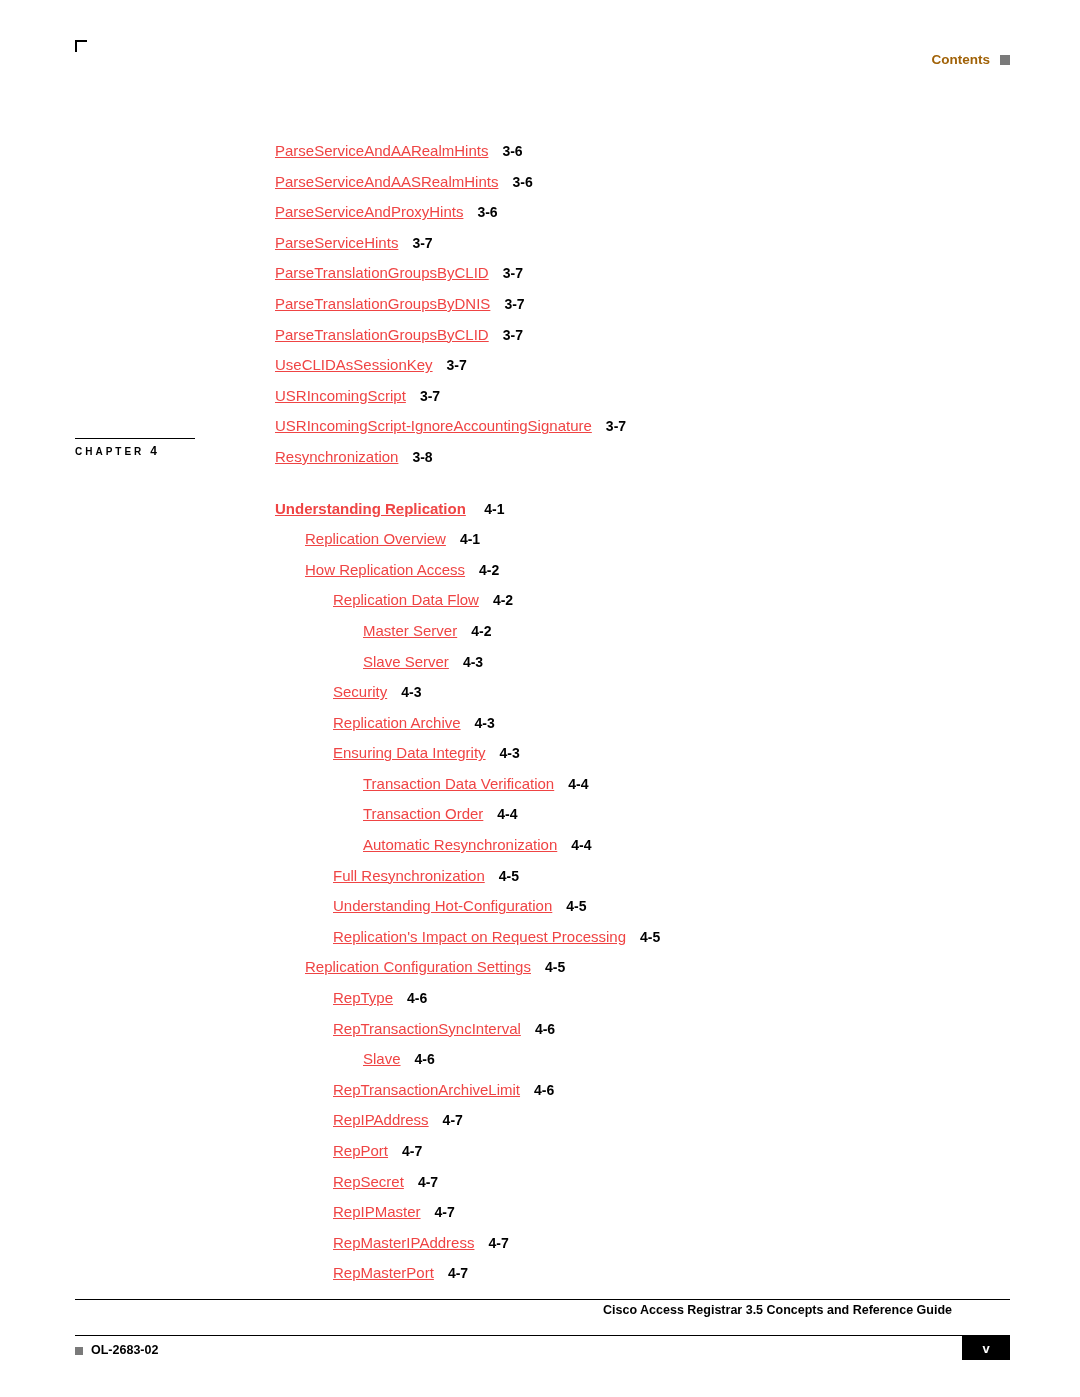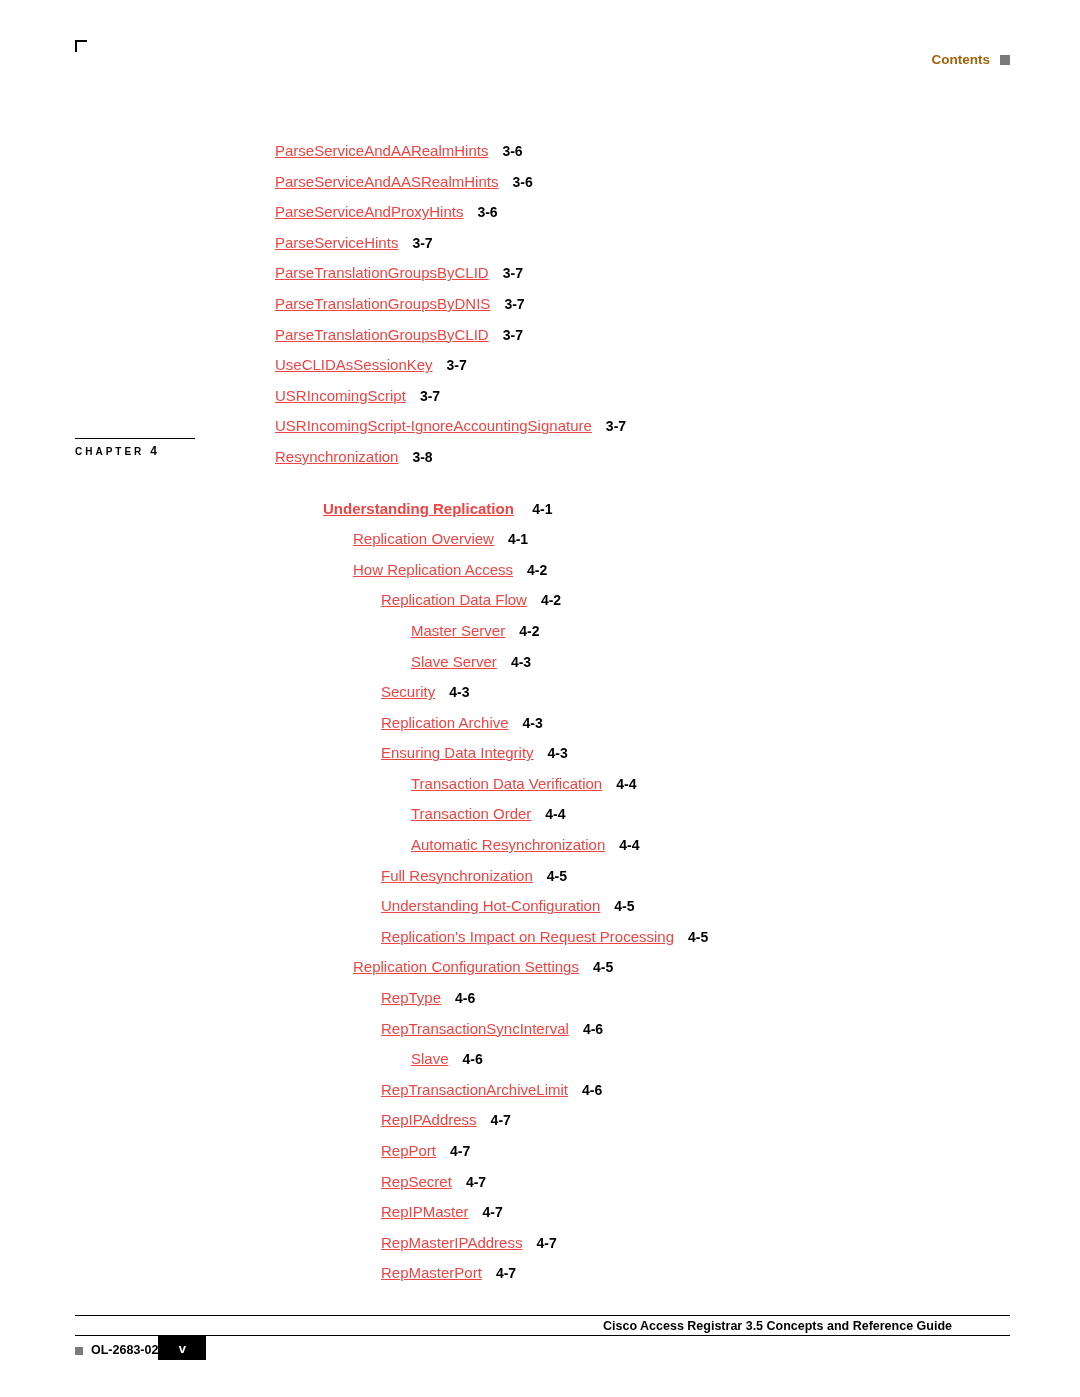--- a/index.html
+++ b/index.html
@@ -14,26 +14,26 @@
   .link { color:#ef4444; font-size:15px;text-decoration:underline; }
   .link.bold { font-weight:700; }
   .pg { color:#000; font-size:14px; font-weight:700; margin-left:14px; }
   .chapter-rule { position:absolute; left:0; top:398px; width:120px; border-top:1px solid #000; }
   .chapter-label { position:absolute; left:0; top:404px; font-size:10px; letter-spacing:3px; font-weight:700; color:#000; }
   .chapter-num { font-size:12px; letter-spacing:0; }
   .l0 { margin-left:0; }
   .l1 { margin-left:30px; }
   .l2 { margin-left:58px; }
   .l3 { margin-left:88px; }
-  .section2 { margin-top:30px;margin-left:48px; }
+  .section2 { margin-top:30px; }
   .footer { position:absolute; left:0; bottom:0; width:935px; }
   .footrule-top { border-top:1.5px solid #000; margin-bottom:3px; }
-  .foot-title { text-align:right; font-size:12.5px; font-weight:700; padding-right:58px; margin-bottom:2px; }
+  .foot-title { text-align:right; font-size:12.5px; font-weight:700; padding-right:58px; margin-bottom:18px; }
   .footrule-bot { border-top:1.5px solid #000; }
-  .footbar { display:flex; align-items:stretch; height:24px; }
+  .footbar { display:flex; justify-content:space-between; align-items:stretch; height:24px;gap:39px; }
   .foot-left { display:flex; align-items:center; gap:8px; }
   .sq-sm { width:8px; height:8px; background:#7a7a7a; margin-top:6px; }
   .foot-doc { font-size:12.5px; font-weight:700; margin-top:4px; }
   .foot-pg { background:#000; color:#fff; font-size:13px; font-weight:700; width:48px; display:flex; align-items:center; justify-content:center; }
 </style>
 </head>
 <body>
 
 <div class="page">
   <div class="crop-tl"></div>

